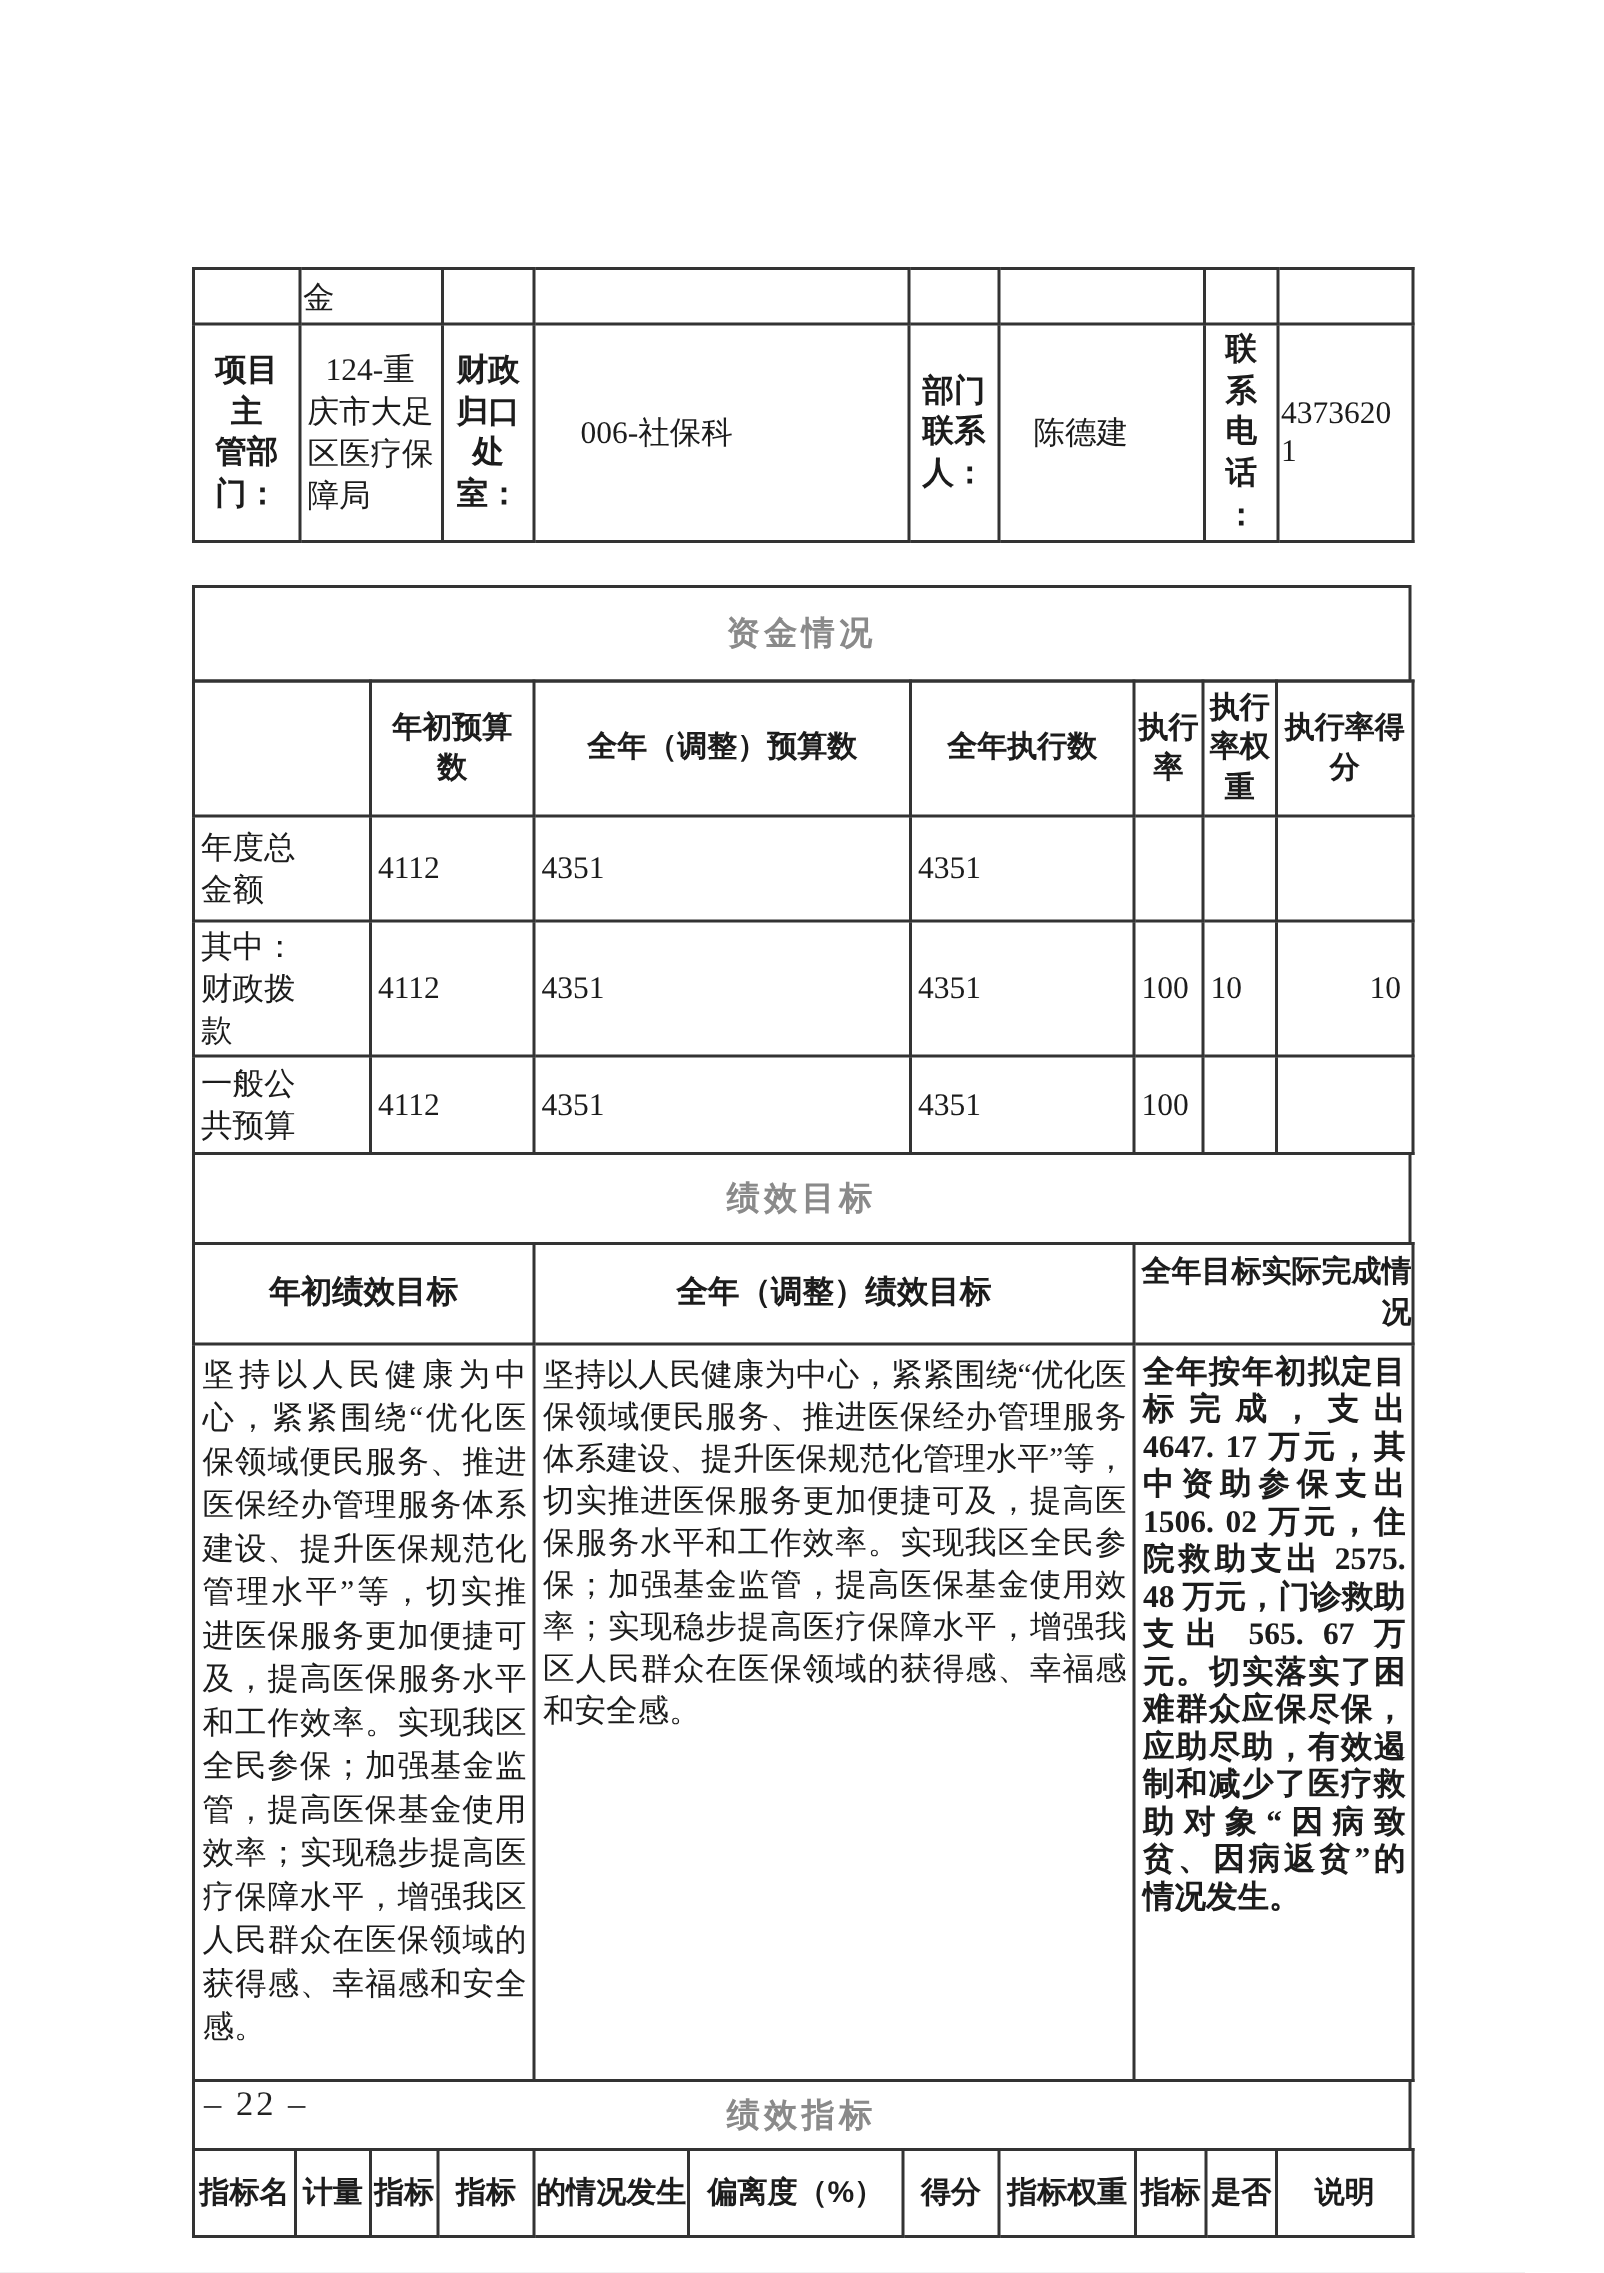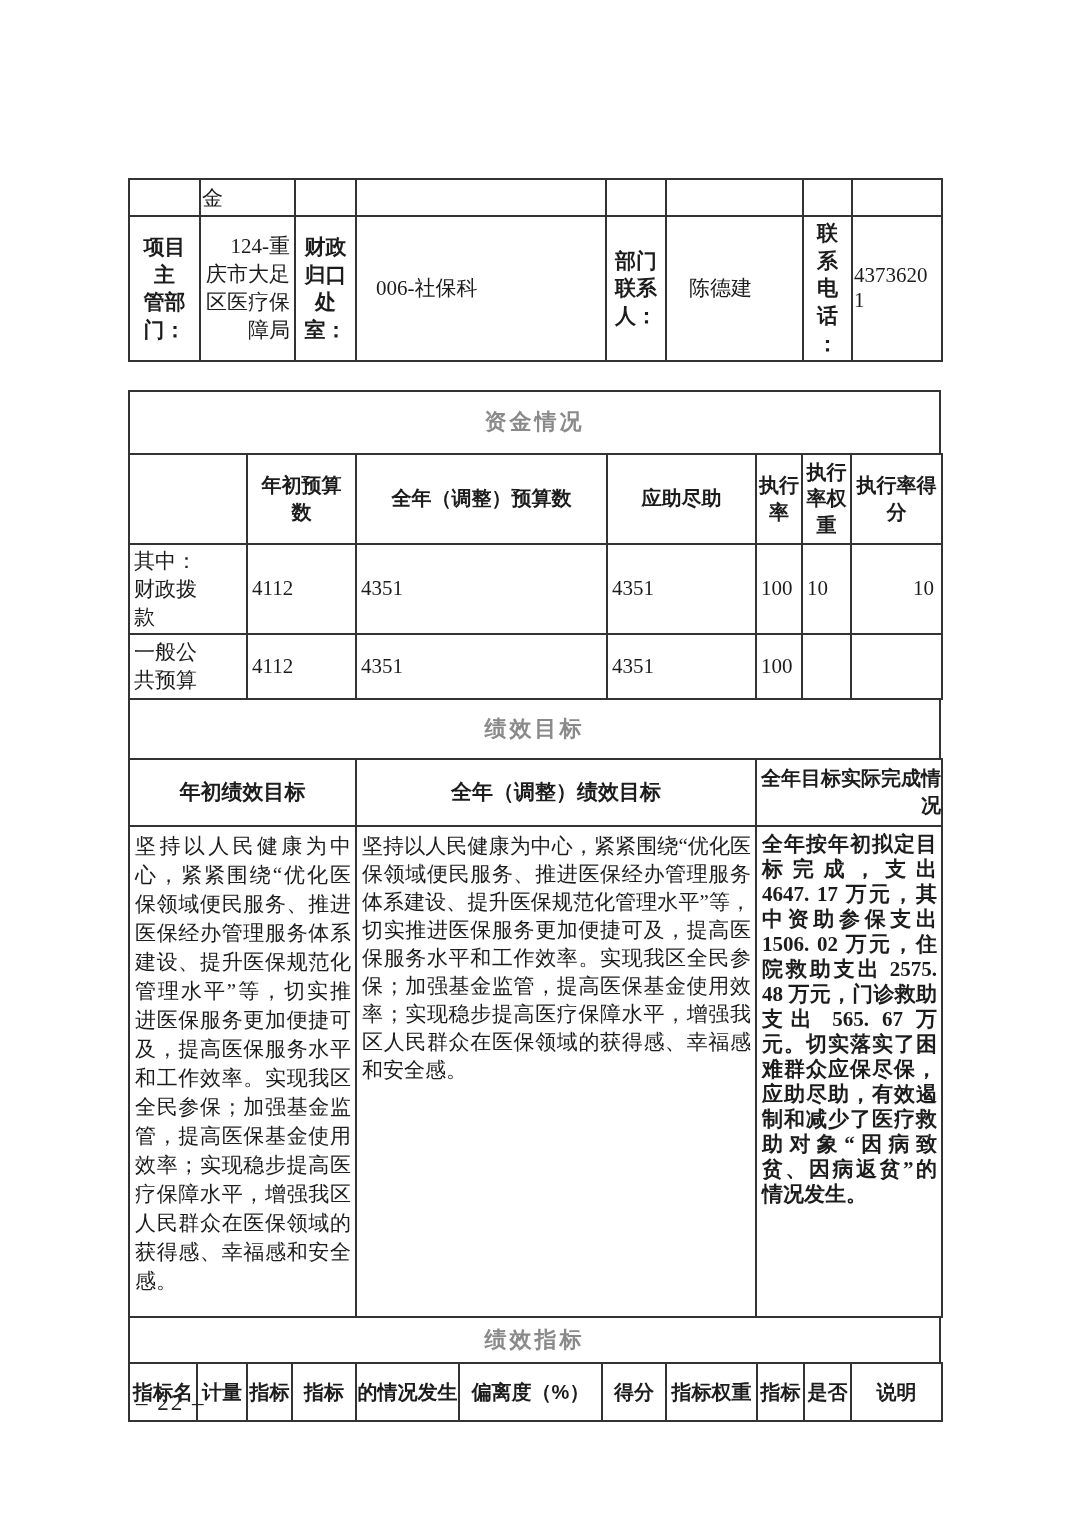--- a/index.html
+++ b/index.html
@@ -31,24 +31,24 @@
     font-family:"Liberation Sans","DejaVu Sans",sans-serif;
     font-weight:700;
     text-align:center;
     white-space:pre-line;
     line-height:1.32;
   }
   .hdr-sm{font-size:20px;}
   .pre{white-space:pre-line;}
   .left{text-align:left;}
   .right{text-align:right;padding-right:7px;}
-  .pad19{padding-left:19px;margin-left:48px;}
+  .pad19{padding-left:30px;margin-left:48px;}
   .pad22{padding-left:22px;}
   .pad1{padding-left:1px;}
-  .indent1{text-indent:12px;text-align:right;}
+  .indent1{text-indent:12px;}
   .band{
     box-sizing:border-box;
     border:2px solid #333;
     margin-top:-2px;
     display:flex;align-items:center;justify-content:center;
     font-family:"Liberation Sans","DejaVu Sans",sans-serif;
     font-weight:700;
     color:#8a8a8a;
     font-size:22px;
     letter-spacing:3px;
@@ -135,28 +135,38 @@
           <col style="width:149px">
         <col style="width:46px">
           <col style="width:49px">
           <col style="width:91px">
       </colgroup>
       <tbody>
           <tr>
         <td style="height:84px"></td>
         <td class="hdr hdr-sm">年初预算数</td>
         <td class="hdr hdr-sm">全年（调整）预算数</td>
-        <td class="hdr hdr-sm">应助尽助</td>
+        <td class="hdr hdr-sm">全年执行数</td>
         <td class="hdr hdr-sm" style="padding:2px 1px">执行
 率</td>
         <td class="hdr hdr-sm" style="padding:2px 1px">执行
 率权
 重</td>
         <td class="hdr hdr-sm" style="padding:2px 1px">执行率得
 分</td>
+      </tr>
+      <tr>
+        <td style="height:64px" class="left pre">年度总
+金额</td>
+        <td class="left">4112</td>
+        <td class="left">4351</td>
+        <td class="left">4351</td>
+        <td class="left"></td>
+        <td class="left"></td>
+        <td class="left"></td>
       </tr>
       <tr>
         <td style="height:83px" class="left pre">其中：
 财政拨
 款</td>
         <td class="left">4112</td>
         <td class="left">4351</td>
         <td class="left">4351</td>
         <td class="left">100</td>
         <td class="left">10</td>

